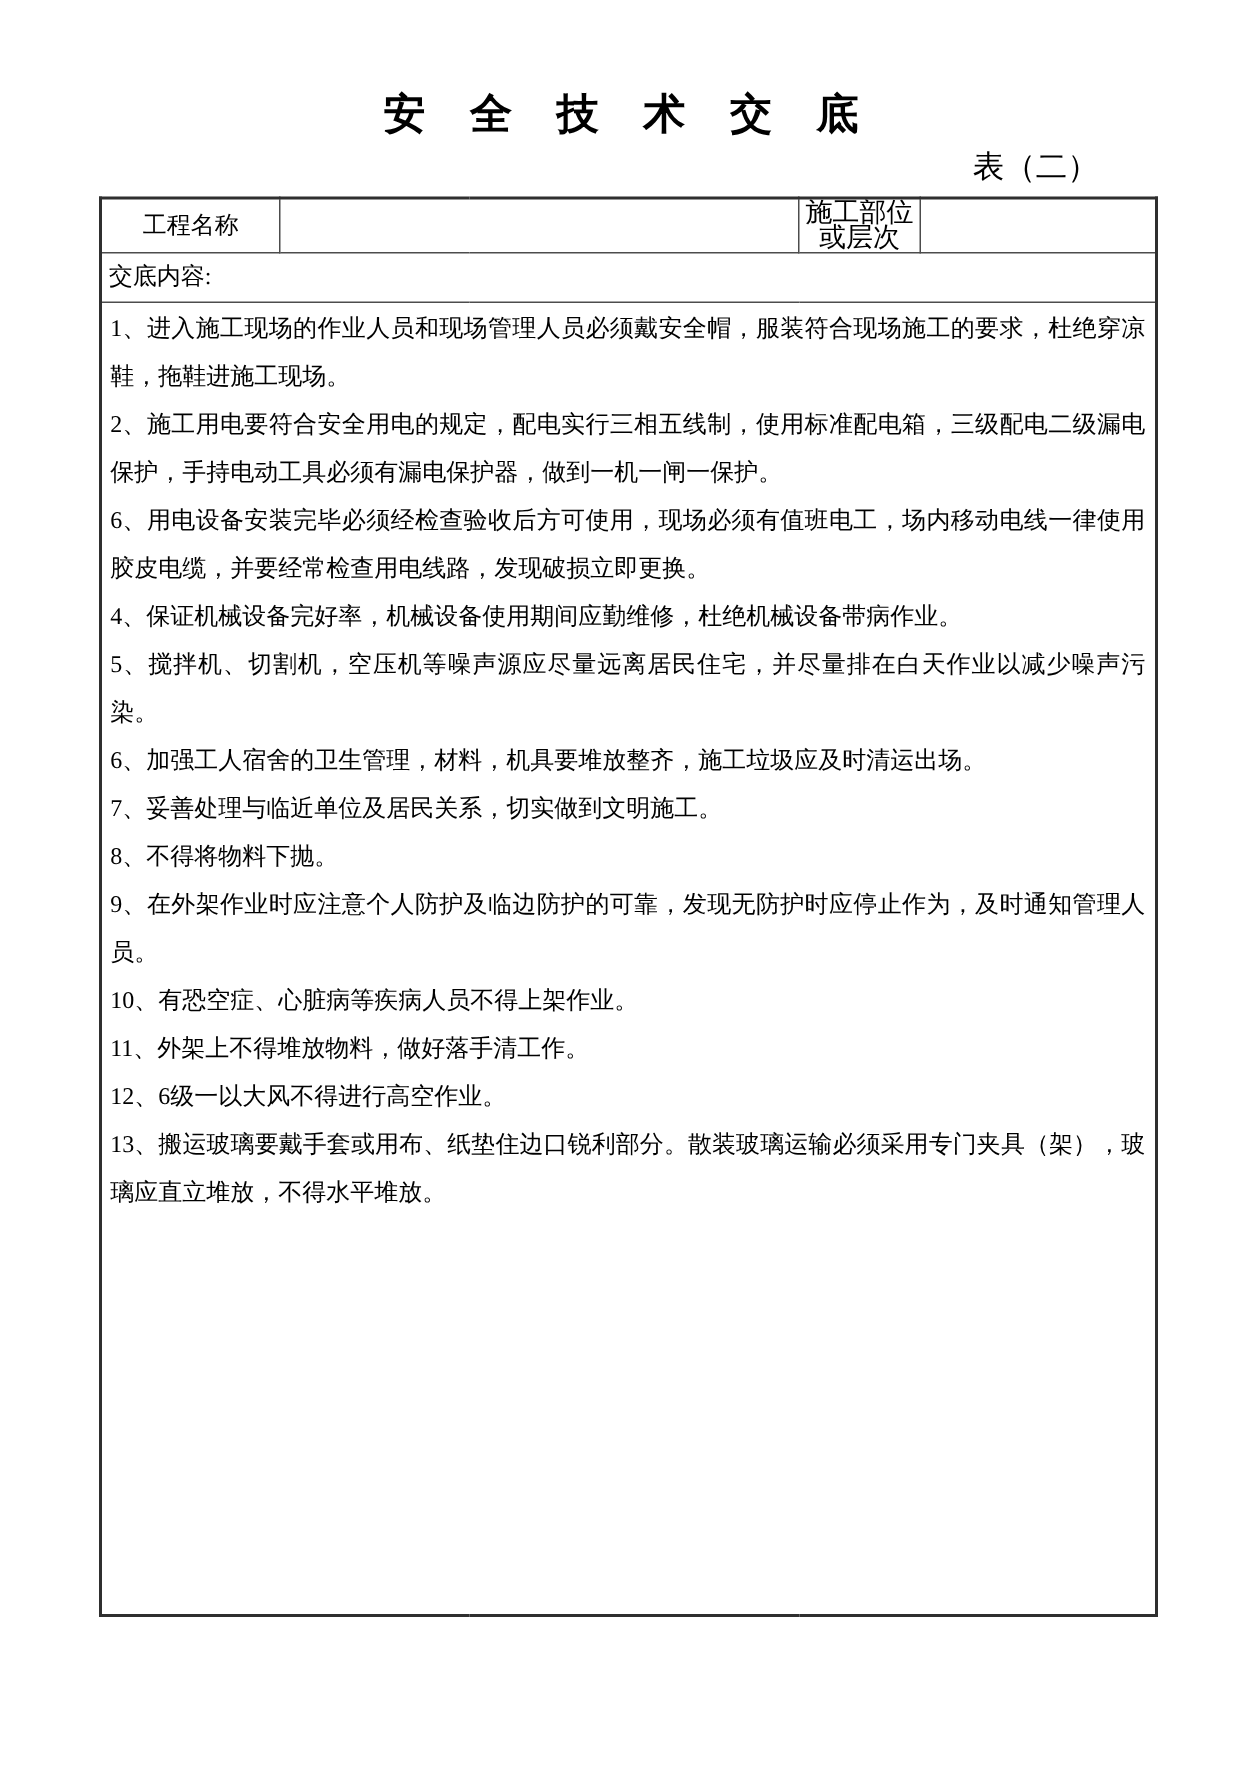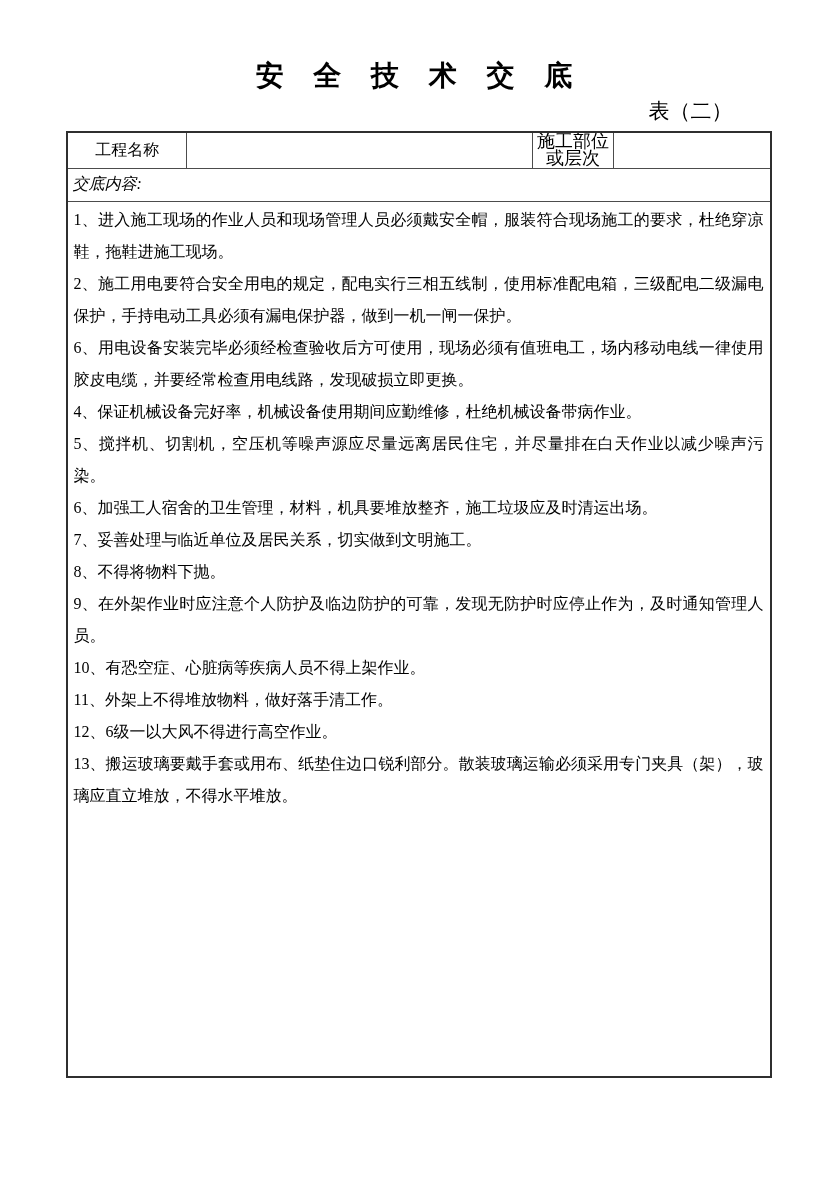--- a/index.html
+++ b/index.html
@@ -37,21 +37,21 @@
   td {
     border:1px solid #4c4c4c;
     font-size:16px;
     text-align:center;
     vertical-align:middle;
     padding:0;
     overflow:hidden;
   }
   tr.r1 td { height:36px; }
   tr.r2 td { height:36px; }
-  tr.r3 td { height:33px;font-style:italic; }
+  tr.r3 td { height:33px; }
   .part-label div { font-size:18px; line-height:17px; }
   .date-cell { letter-spacing:3px; }
   .content-label-cell { text-align:left; padding-left:4px; }
   .content-cell {
     height:876px;
     vertical-align:top;
     text-align:left;
     padding:2px 6px 0 5px;
     border-radius:14px;
   }

